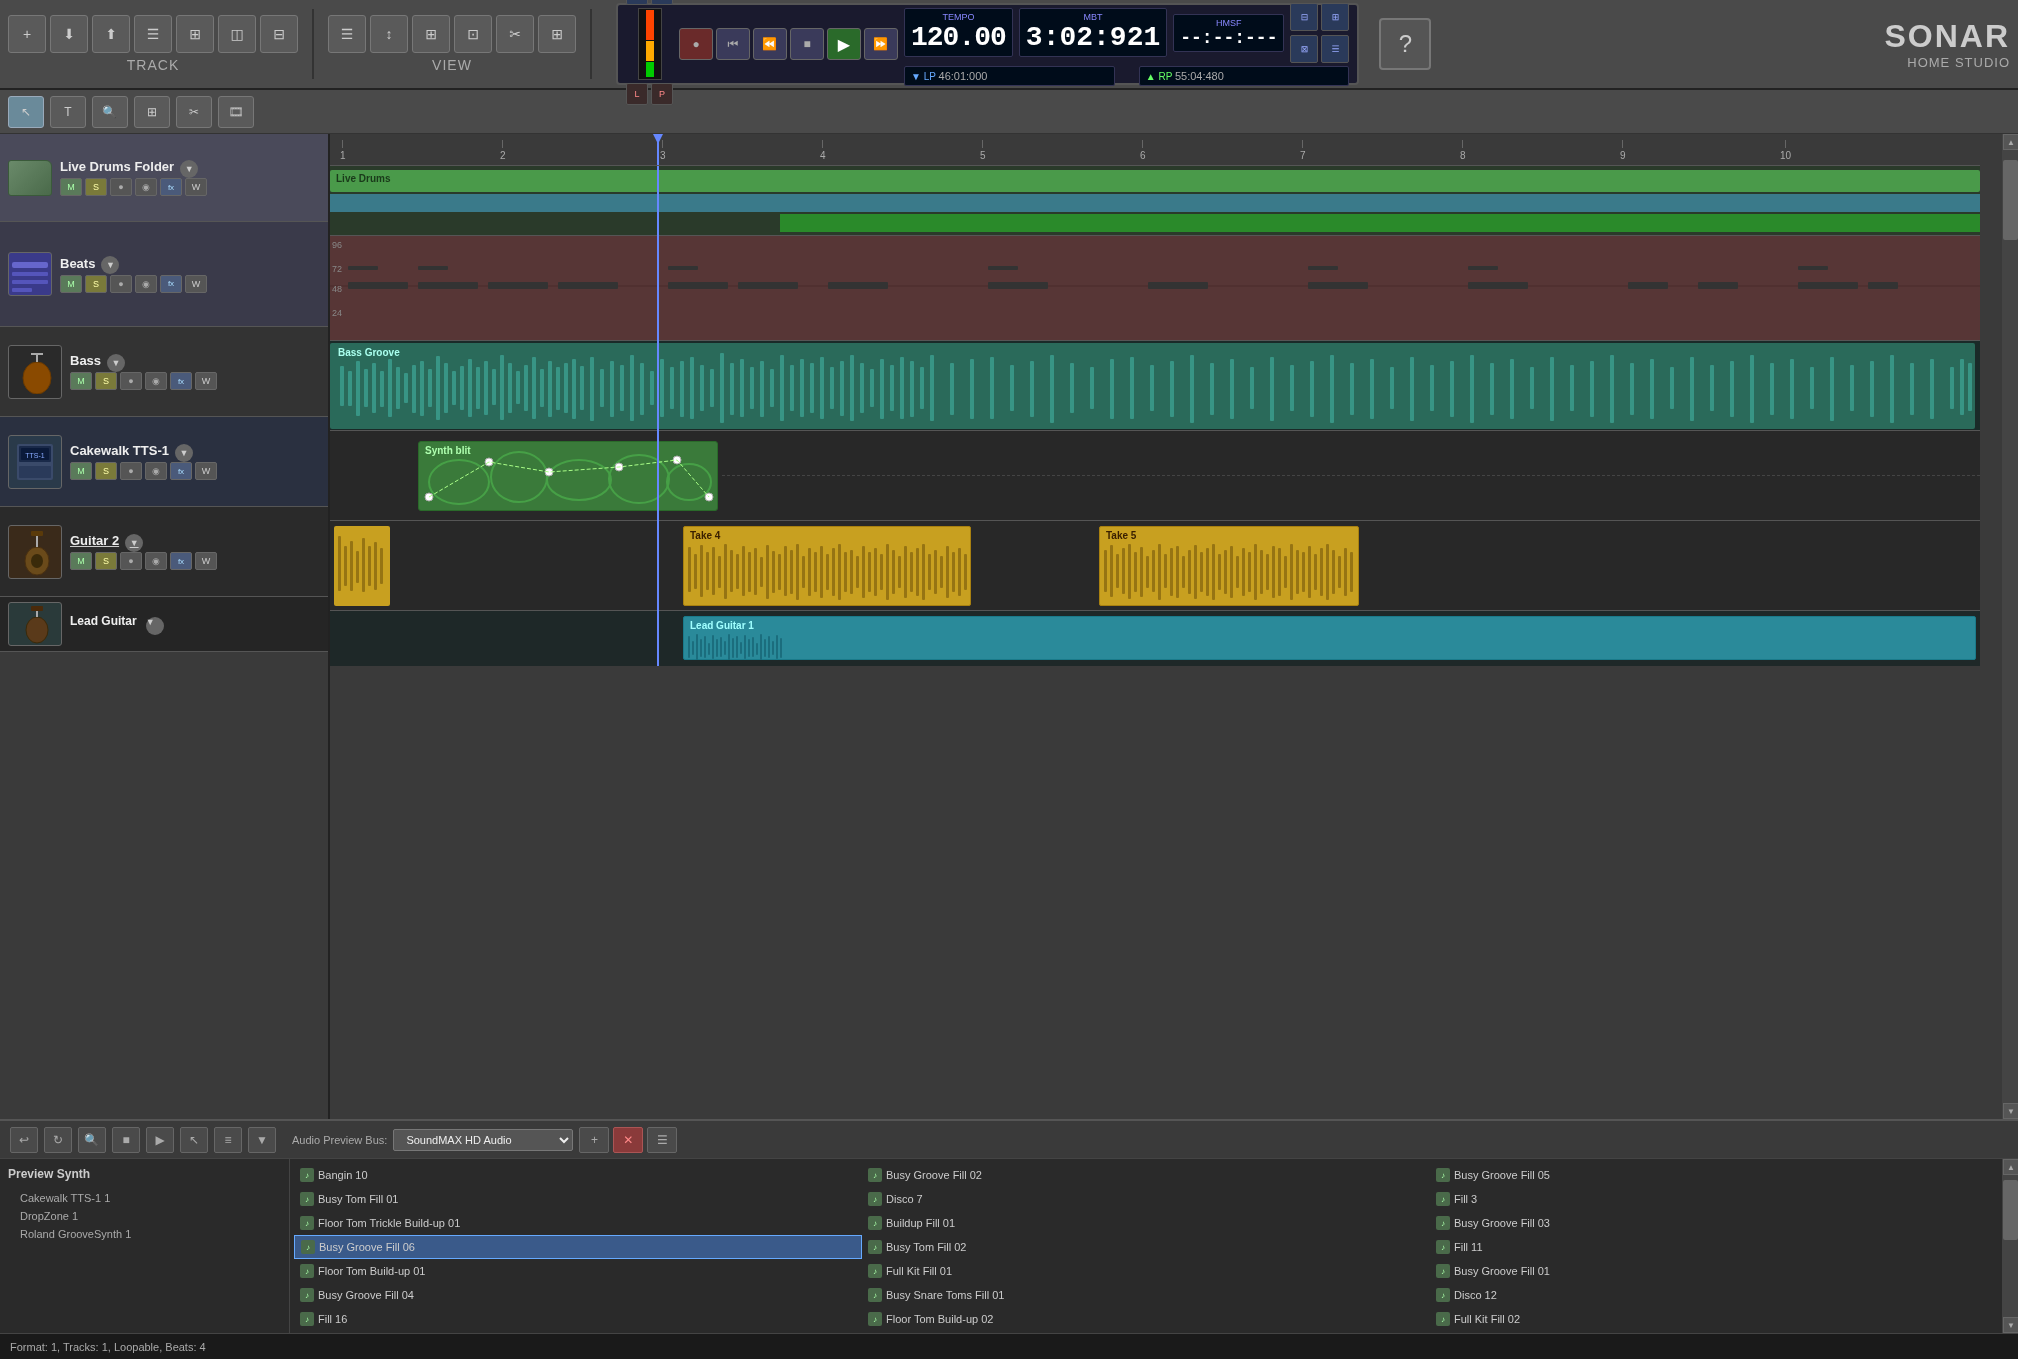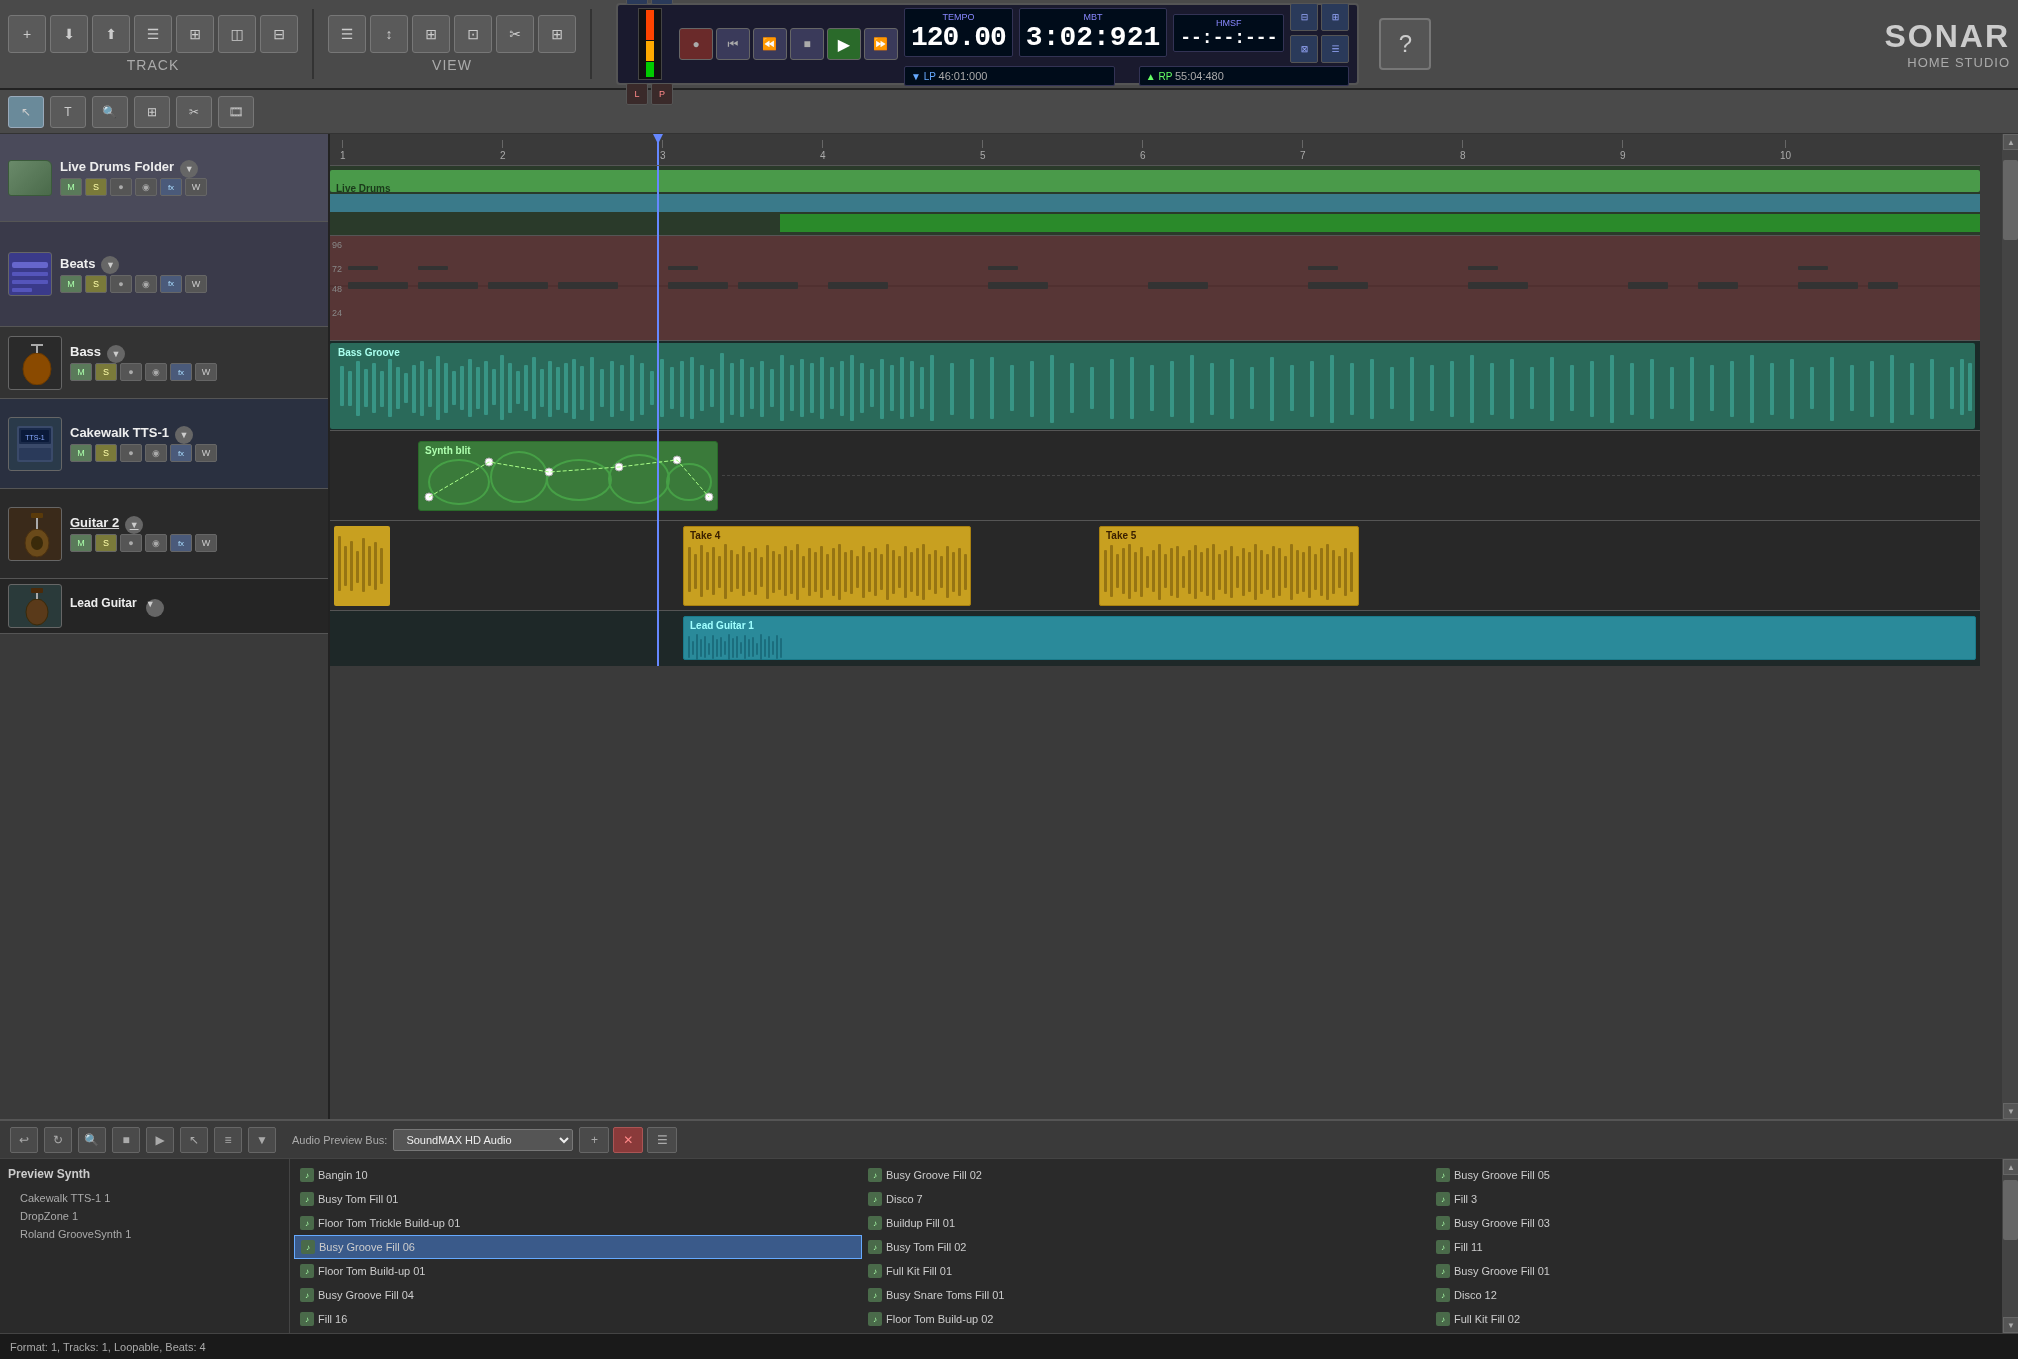--- a/index.html
+++ b/index.html
@@ -571,21 +571,21 @@
           <button class="tc-btn tc-m">M</button>
           <button class="tc-btn tc-s">S</button>
           <button class="tc-btn tc-dot">●</button>
           <button class="tc-btn tc-dot">◉</button>
           <button class="tc-btn tc-fx">fx</button>
           <button class="tc-btn tc-w">W</button>
         </div>
       </div>
     </div>
 
-    <div class="track-header" style="height:72px;background:#333;">
+    <div class="track-header" style="height:90px;background:#333;">
       <div class="track-thumb bass-icon" style="display:flex;align-items:center;justify-content:center;">
         <svg width="40" height="44">
           <ellipse cx="22" cy="28" rx="14" ry="16" fill="#8a4a00" stroke="#6a3a00" stroke-width="1"></ellipse>
           <line x1="22" y1="4" x2="22" y2="12" stroke="#aaa" stroke-width="2"></line>
           <line x1="16" y1="4" x2="28" y2="4" stroke="#aaa" stroke-width="2"></line>
         </svg>
       </div>
       <div class="track-info">
         <div style="display:flex;align-items:center;gap:6px;">
           <span class="track-name">Bass</span>
@@ -717,21 +717,21 @@
       </div>
     </div>
 
     <div class="track-content" style="position:relative;width:1650px;">
 
       <div style="position:absolute;top:0;left:327px;width:2px;height:100%;background:#6688ff;z-index:20;pointer-events:none;"></div>
 
       <div class="track-lane" style="height:70px;background:#2a3a2a;position:relative;">
 
         <div style="position:absolute;top:4px;left:0;right:0;height:22px;background:#4a9a4a;border-radius:2px;">
-          <span style="position:absolute;left:6px;top:13px;font-size:10px;font-weight:bold;color:#1a3a1a;">Live Drums</span>
+          <span style="position:absolute;left:6px;top:3px;font-size:10px;font-weight:bold;color:#1a3a1a;">Live Drums</span>
         </div>
 
         <div style="position:absolute;top:28px;left:0;right:0;height:18px;background:#3a7a8a;"></div>
 
         <div style="position:absolute;top:48px;left:450px;right:0;height:18px;background:#2a8a2a;"></div>
       </div>
 
       <div class="track-lane" style="height:105px;background:#3a2a2a;position:relative;overflow:hidden;">
 
         <svg width="1650" height="105" style="position:absolute;top:0;left:0;">

